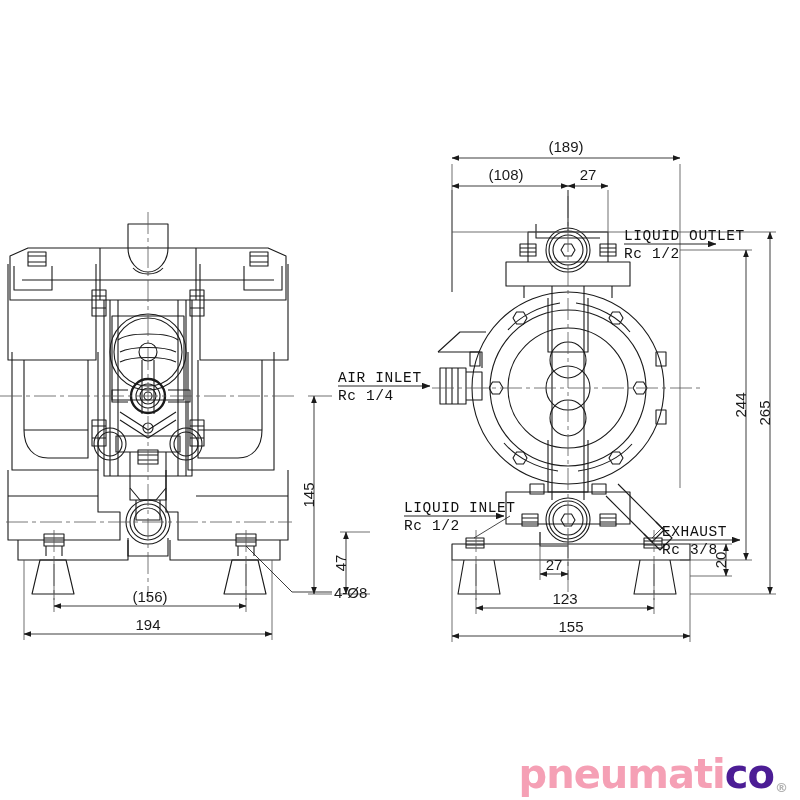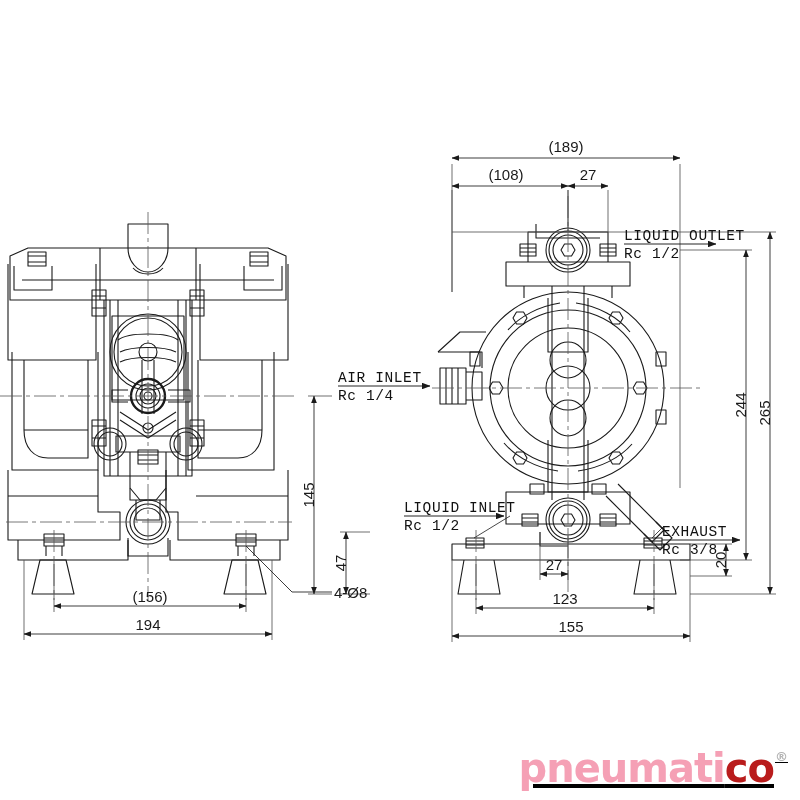--- a/index.html
+++ b/index.html
@@ -1,24 +1,24 @@
 <!DOCTYPE html>
 <html><head>
 <meta charset="utf-8">
 <style>
   html,body{margin:0;padding:0;background:#ffffff;}
   body{width:800px;height:800px;overflow:hidden;font-family:"Liberation Sans",sans-serif;}
   #stage{position:relative;width:800px;height:800px;background:#fff;}
   svg{display:block;}
   .dimtxt{font-family:"Liberation Sans",sans-serif;font-size:15px;fill:#1a1a1a;}
   .labeltxt{font-family:"Liberation Mono","DejaVu Sans Mono",monospace;font-size:14.5px;fill:#111;letter-spacing:0.6px;}
-  .logo{position:absolute;right:12px;bottom:12px;display:flex;align-items:flex-start;
-        font-family:"DejaVu Sans",sans-serif;font-weight:bold;font-size:40px;line-height:1;text-decoration:underline;}
+  .logo{position:absolute;right:12px;bottom:6px;display:flex;align-items:flex-end;
+        font-family:"DejaVu Sans",sans-serif;font-weight:bold;font-size:40px;line-height:1;}
   .logo .p1{color:#f5a0b5;letter-spacing:-1px;}
-  .logo .p2{color:#b91c1c;letter-spacing:-1px;}
+  .logo .p2{color:#4c1d95;letter-spacing:-1px;}
   .logo .reg{color:#b3b3b3;font-size:13px;margin-top:2px;margin-left:1px;}
 </style>
 </head>
 <body>
 
 <div id="stage">
 
   <svg width="800" height="800" viewBox="0 0 800 800">
     <defs>
       <marker id="ar" markerWidth="9" markerHeight="7" refX="8.6" refY="3.5" orient="auto">

